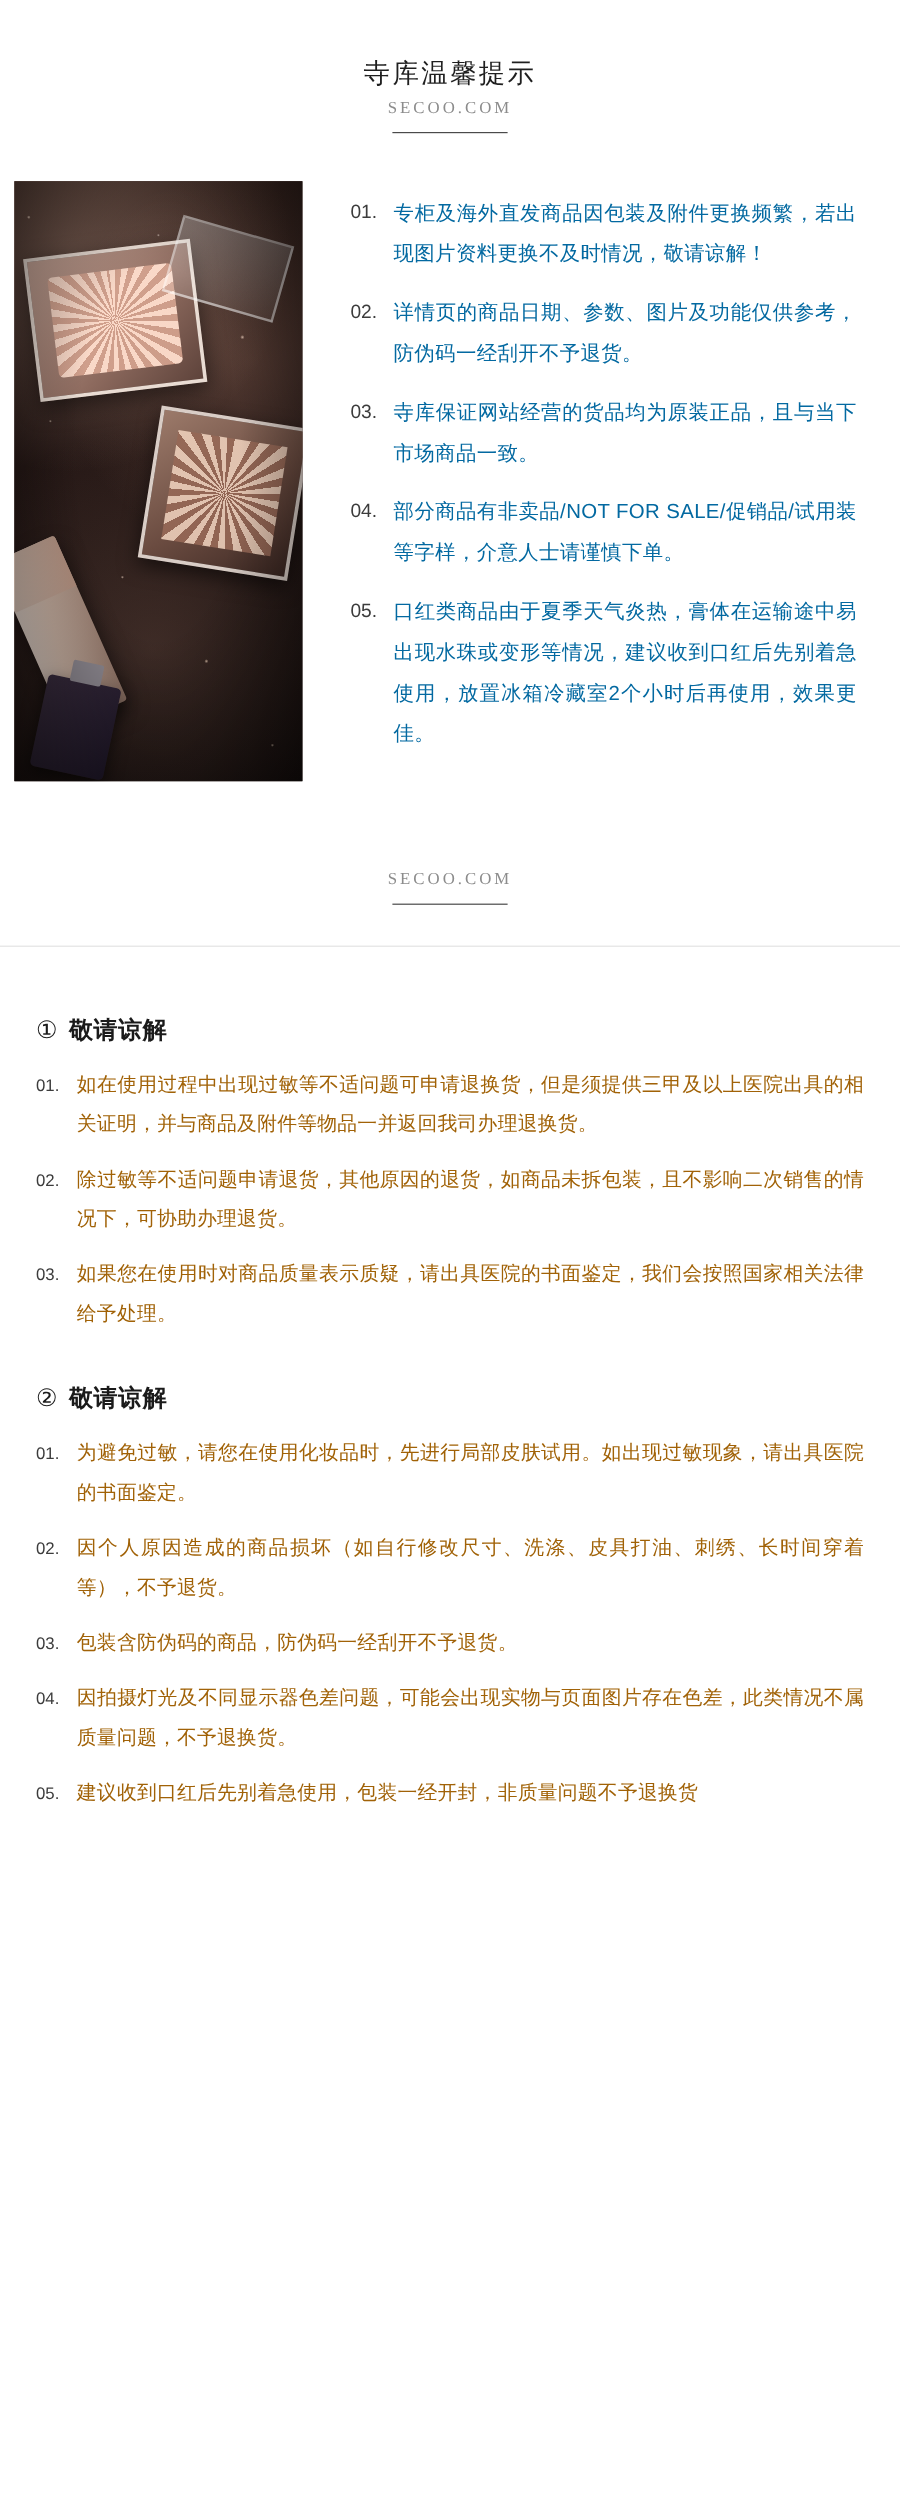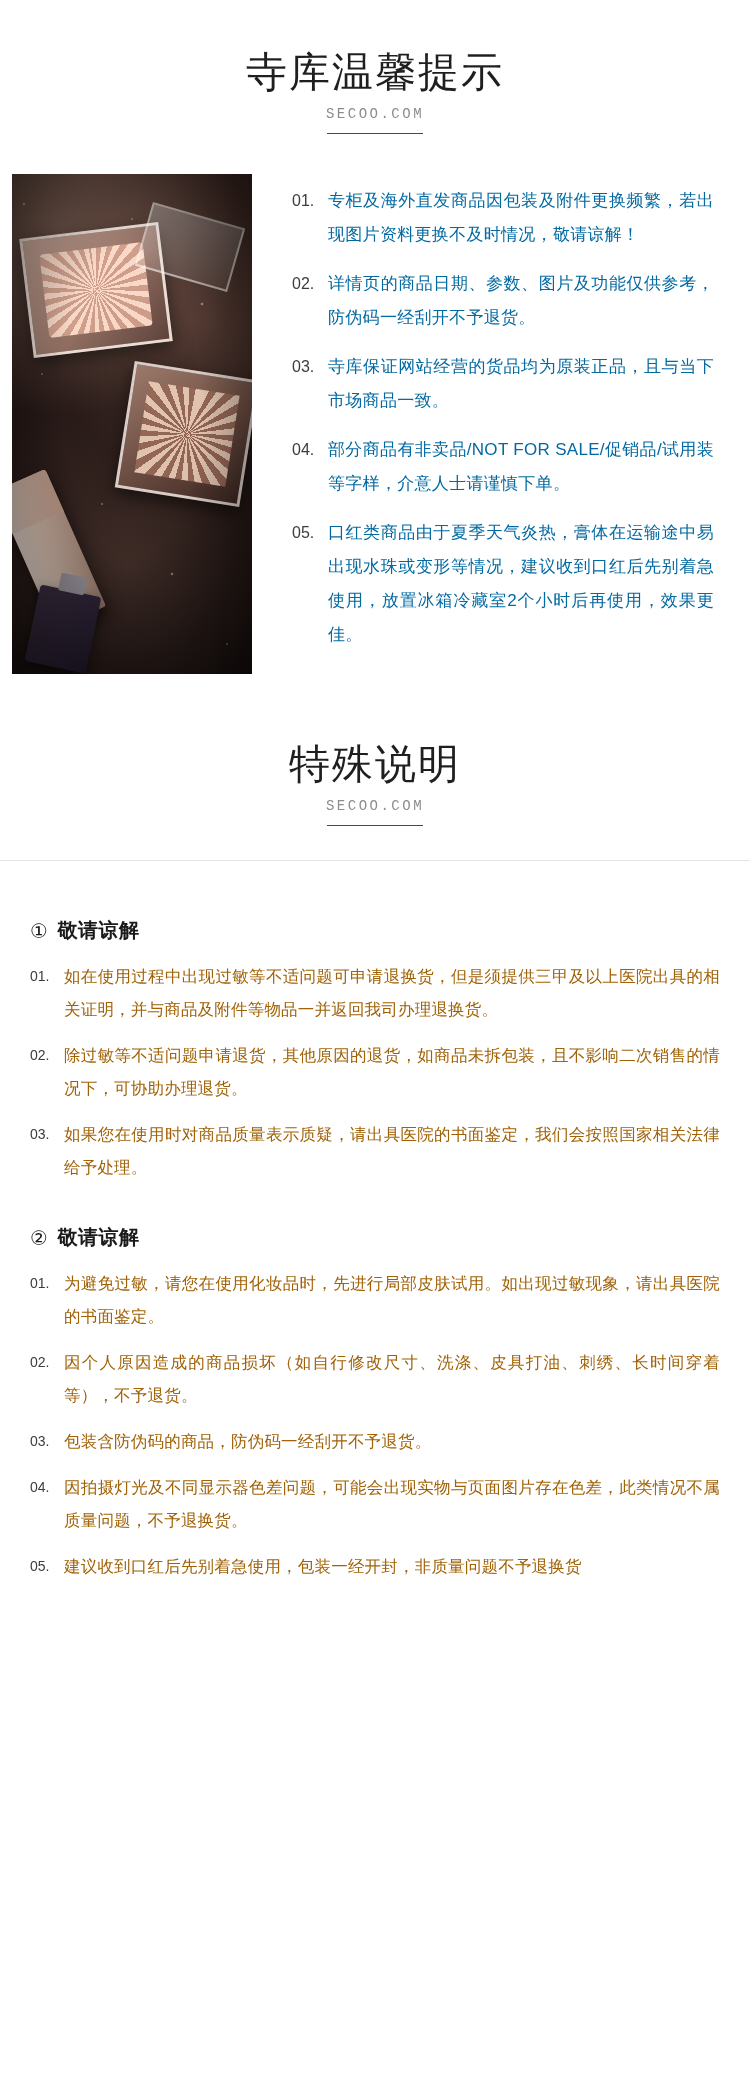--- a/index.html
+++ b/index.html
@@ -21,32 +21,32 @@
     position: relative;
     overflow: hidden;
   }
 
   
   .sec-head {
     text-align: center;
     padding-top: 48px;
   }
   .sec-head .title {
-    font-size: 41px;
+    font-size: 22px;
     letter-spacing: 2px;
     color: #1f1f1f;
     font-weight: 500;
     line-height: 1.2;
   }
   .sec-head .sub {
     font-size: 14px;
     letter-spacing: 2.5px;
     color: #8c8c8c;
     margin-top: 9px;
-    font-family: Liberation Mono, monospace;
+    font-family: Liberation Serif, serif;
   }
   .sec-head .rule {
     width: 96px;
     height: 1px;
     background: #4a4a4a;
     margin: 11px auto 0;
   }
 
   
   .block1 {
@@ -295,21 +295,20 @@
       </div>
       <div class="li1">
         <div class="num">05.</div>
         <div class="txt">口红类商品由于夏季天气炎热，膏体在运输途中易出现水珠或变形等情况，建议收到口红后先别着急使用，放置冰箱冷藏室2个小时后再使用，效果更佳。</div>
       </div>
     </div>
 
   </div>
 
   <div class="sec-head" style="padding-top:66px;">
-    <div class="title">特殊说明</div>
     <div class="sub">SECOO.COM</div>
     <div class="rule"></div>
   </div>
   <div class="hairline"></div>
 
   <div class="block2">
 
     <div class="grp">
       <div class="grp-title">
         <span class="circ">①</span>

